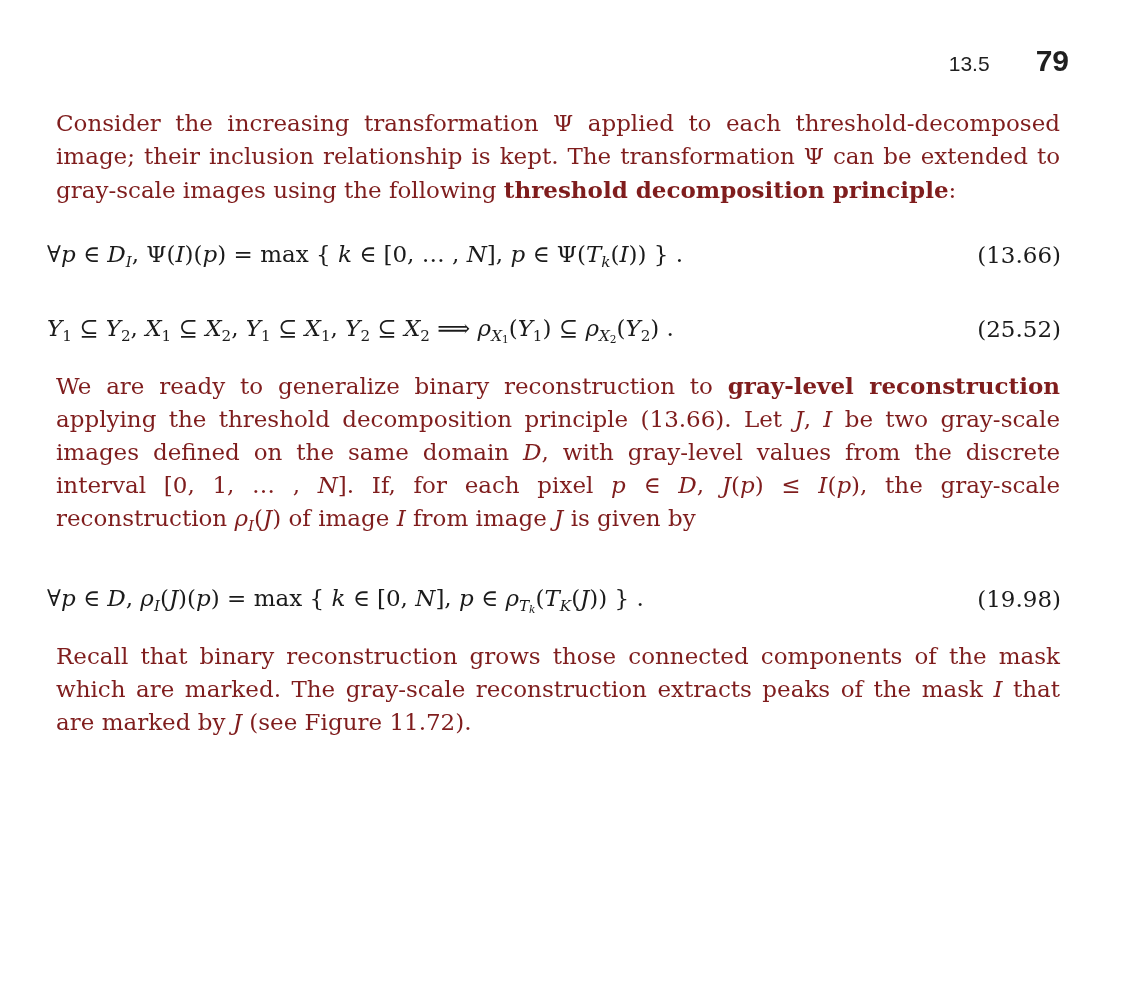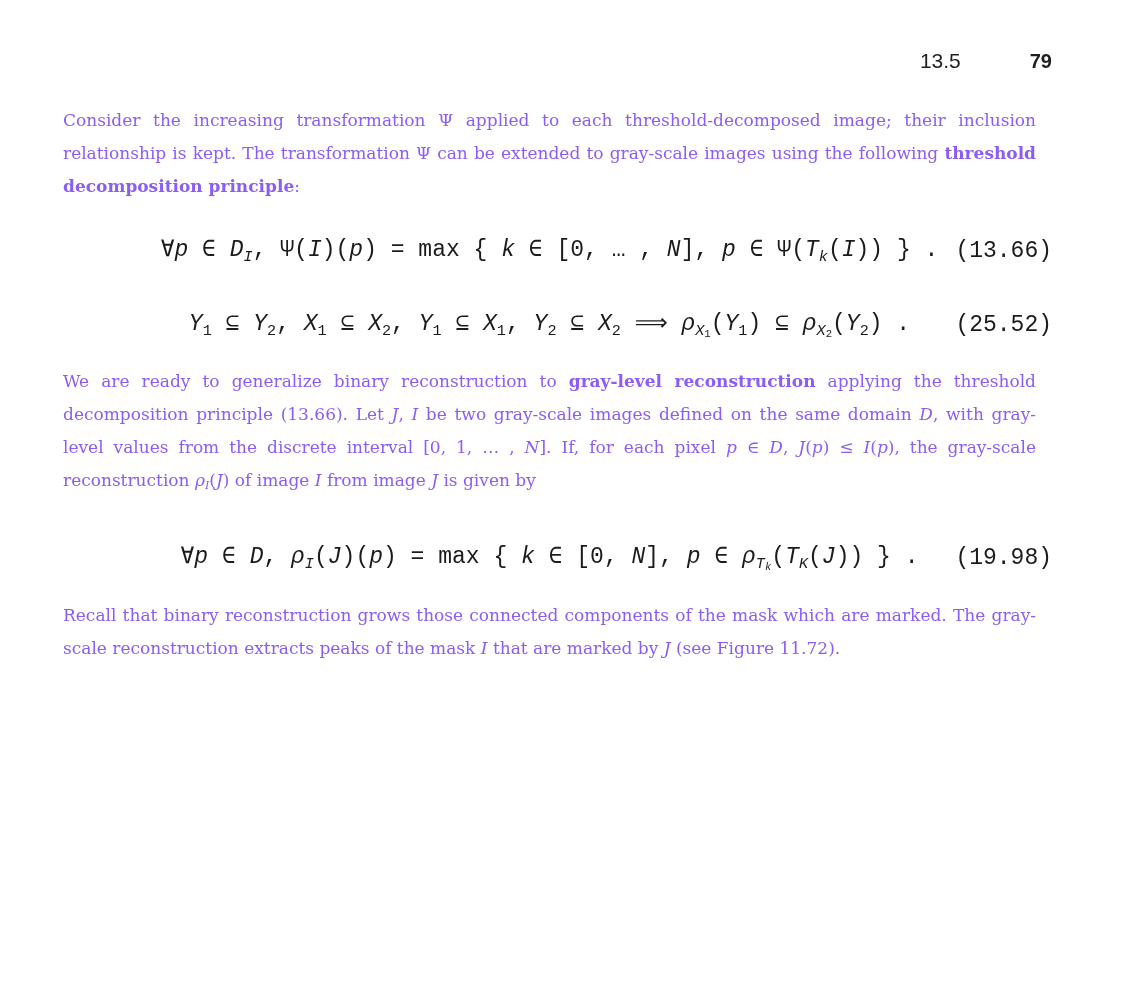--- a/index.html
+++ b/index.html
@@ -6,66 +6,65 @@
   body {
     width: 1125px; height: 1000px;
     background: #ffffff;
     color: #1b1b1b;
     font-family: "DejaVu Serif", "DejaVu Sans", serif;
     overflow: hidden;
   }
   .page {
     box-sizing: border-box;
     width: 1125px; height: 1000px;
-    padding: 48px 73px 0 47px;
+    padding: 48px 56px 0 47px;
     overflow: hidden;
     background: #ffffff;
   }
   .running-head {
     display: flex;
     justify-content: flex-end;
     align-items: baseline;
     font-family: "Liberation Sans", "DejaVu Sans", sans-serif;
     font-size: 21px;
     line-height: 26px;
     color: #1f1f1f;
   }
   .running-head .sec-num { margin-right: 15px; }
-  .running-head .pageno  { font-weight: 700; font-size: 20px; margin-left: 54px; }
+  .running-head .pageno  { font-weight: 700; font-size: 30px; margin-left: 31px; }
 
   .para {
-    font-size: 17px;
+    font-size: 23px;
     line-height: 33px;
     text-align: justify;
-    margin: 16px;
-    color: #8b5cf6;
+    margin: 9px;
+    color: #7f1d1d;
   }
   .indent { text-indent: 44px; }
 
   #p1  { margin-top: 30px; }
   #eq66{ margin-top: 30px; }
   #p2  { margin-top: 25px; }
   #eq67{ margin-top: 38px; }
   #p3  { margin-top: 22px; }
   #eq68{ margin-top: 38px; }
   #p4  { margin-top: 23px; }
   #p5  { margin-top: 5px;  }
 
   .equation {
     position: relative;
-    text-align: center;
+    text-align: left;
     font-size: 23px;
     line-height: 34px;
     height: 36px;
     white-space: nowrap;
-    font-family: Liberation Mono, monospace;
   }
   .eq-num {
     position: absolute;
-    right: 0; top: 50%;
+    right: 8px; top: 50%;
     transform: translateY(-50%);
     font-style: normal;
     font-size: 23px;
   }
 
   .i  { font-style: italic; }
   .b  { font-weight: 700; }
   .sub  { font-size: 66%; vertical-align: -0.30em; letter-spacing: 0; }
   .ssub { font-size: 46%; vertical-align: -0.62em; }
 </style>

